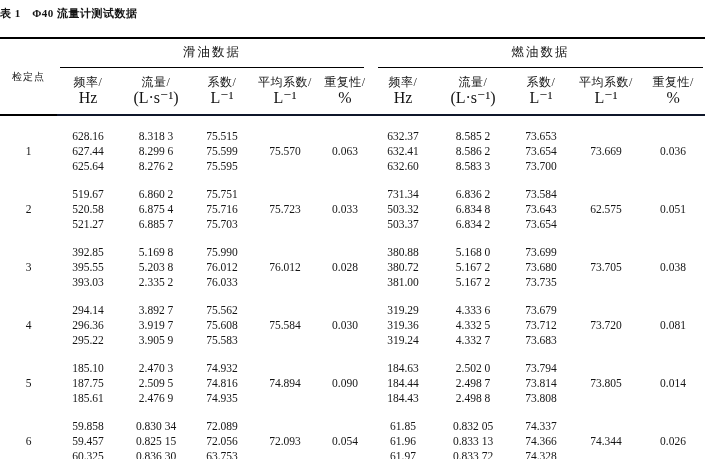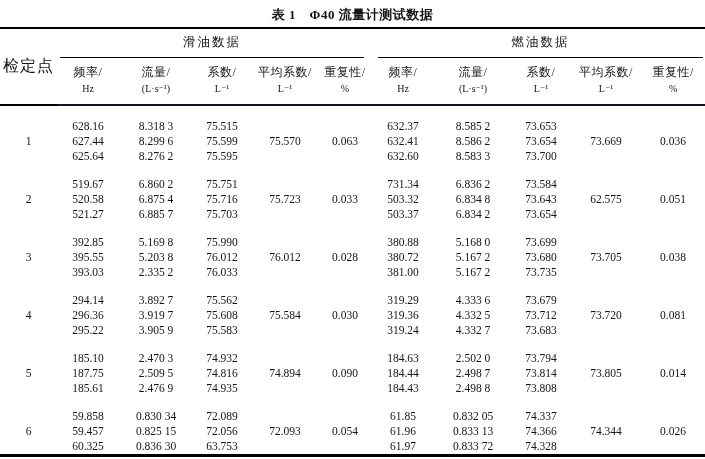--- a/index.html
+++ b/index.html
@@ -2,45 +2,45 @@
 <html><head>
 <meta charset="utf-8">
 <style>
   html,body{margin:0;padding:0;background:#ffffff;}
   .page{
     position:relative;width:705px;height:459px;overflow:hidden;
     background:#ffffff;color:#141414;
     font-family:"Liberation Serif","DejaVu Serif",serif;
   }
   .title{
-    text-align:center;font-weight:bold;font-size:13px;
-    padding:6px 0 3px;letter-spacing:0.5px;
+    font-weight:bold;font-size:11px;
+    padding:6px 0 16px;letter-spacing:0.5px;
   }
   table.tbl{
     width:705px;border-collapse:collapse;table-layout:fixed;
     border-top:2px solid #000;border-bottom:3px solid #000;
   }
   thead th{font-weight:normal;padding:0;}
   th.corner{
-    vertical-align:middle;font-size:16px;letter-spacing:1px;
+    vertical-align:middle;font-size:10px;letter-spacing:1px;
     border-bottom:2px solid #000;
   }
   th.group{height:29px;vertical-align:top;}
   th.group .g-inner{
     font-size:12.5px;letter-spacing:2px;
     padding:5px 0 6px;border-bottom:1.5px solid #000;
   }
   th.group-lube .g-inner{margin:0 7px 0 3px;}
   th.group-fuel .g-inner{margin:0 2px 0 7px;}
   tr.cols th{
     border-bottom:2px solid #0f172a;
     font-size:12px;line-height:16px;padding:6px 0 7px;
     vertical-align:middle;letter-spacing:0.5px;
   }
-  tr.cols .cunit{font-size:10px;letter-spacing:0;}
+  tr.cols .cunit{font-size:16px;letter-spacing:0;}
   tbody td{
     text-align:center;vertical-align:middle;
     font-size:11.5px;line-height:15px;padding:0;
     white-space:nowrap;
   }
   tr.gfirst td{padding-top:13px;}
 </style>
 </head>
 <body>
 

